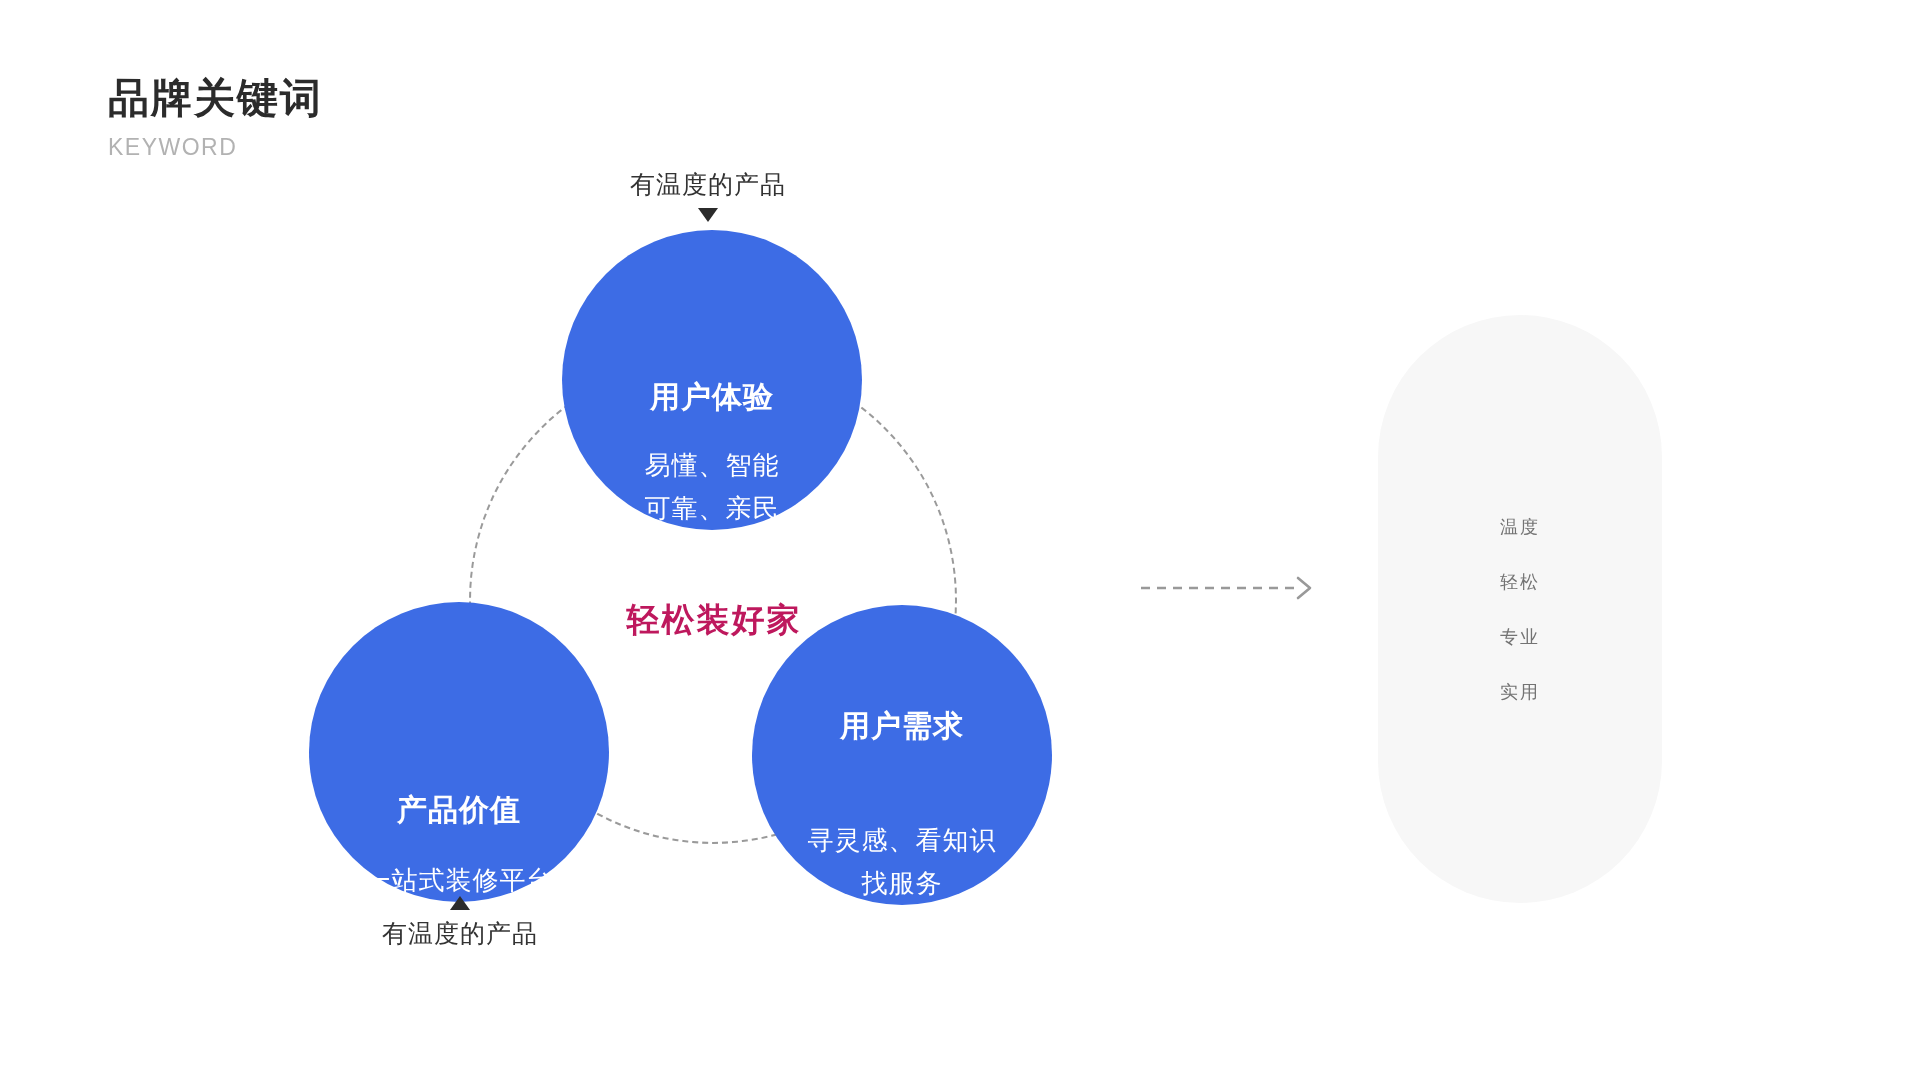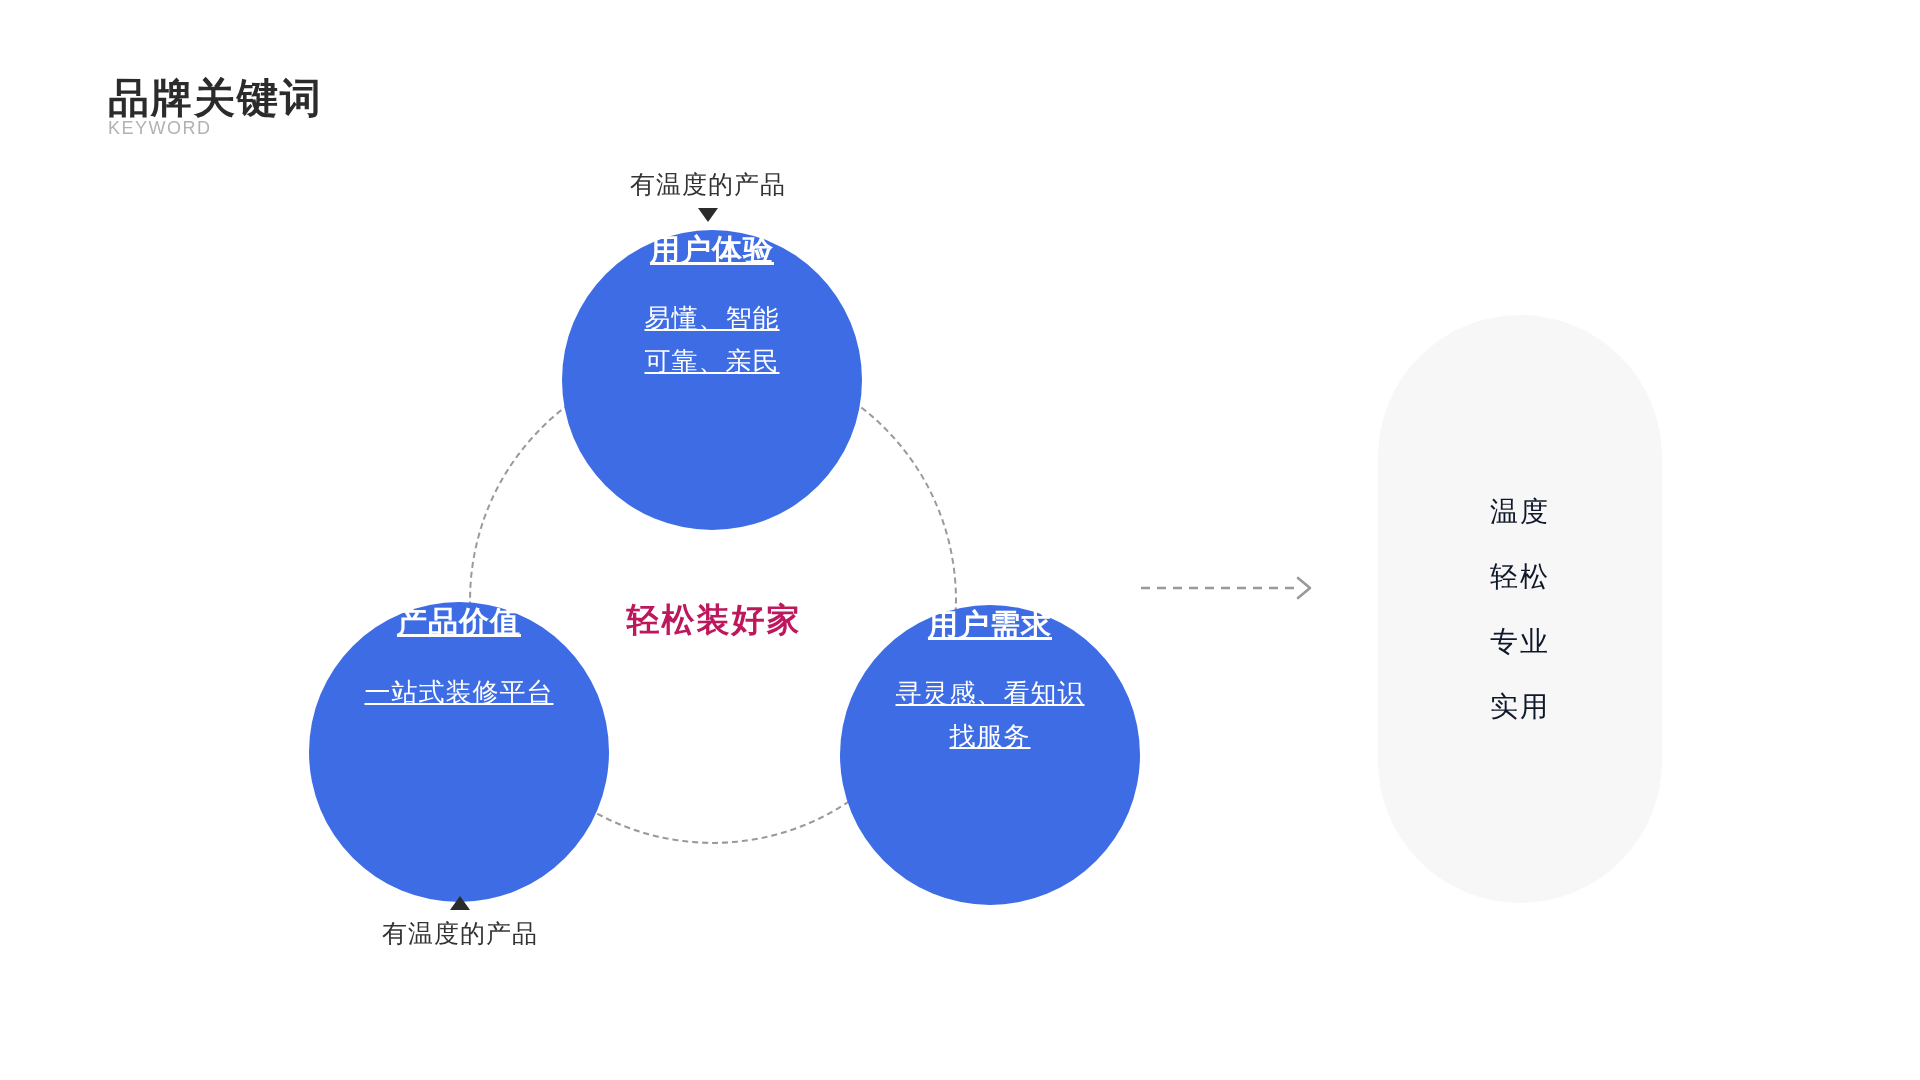--- a/index.html
+++ b/index.html
@@ -12,44 +12,45 @@
   }
   .canvas { position: absolute; inset: 0; width: 1920px; height: 957px; }
 
   
   .header { position: absolute; left: 108px; top: 78px; }
   .page-title {
     font-size: 41px; font-weight: bold; color: #2b2b2b;
     letter-spacing: 2px; line-height: 1;
   }
   .page-subtitle {
-    font-size: 18px; color: #b2b2b2; letter-spacing: 1.5px; line-height: 1;
+    margin-top: 17px;
+    font-size: 23px; color: #b2b2b2; letter-spacing: 1.5px; line-height: 1;
   }
 
   
   .dashed-ring {
     position: absolute; left: 469px; top: 356px;
     width: 488px; height: 488px;
     border: 2px dashed #9a9a9a;
     border-radius: 50%;
     z-index: 1;
   }
 
   
   .node {
     position: absolute; width: 300px; height: 300px;
     background: #3d6ce5; border-radius: 50%;
     z-index: 2;
     display: flex; flex-direction: column;
-    align-items: center; justify-content: flex-start;
-    color: #ffffff; text-align: center; text-decoration: underline;
+    align-items: center; justify-content: flex-end;
+    color: #ffffff; text-align: center;
   }
   .node-top   { left: 562px; top: 230px; }
   .node-left  { left: 309px; top: 602px; }
-  .node-right { left: 840px; top: 605px; }
+  .node-right { left: 752px; top: 605px; gap: 46px; }
   .node-title { font-size: 30px; font-weight: bold; letter-spacing: 1px; }
   .node-lines { margin-top: 26px; font-size: 26px; line-height: 43px; letter-spacing: 1px; }
   .node-left .node-lines { margin-top: 28px; }
 
   
   .center-label {
     position: absolute; left: 714px; top: 620px;
     transform: translate(-50%, -50%);
     font-size: 33px; font-weight: 600; color: #be185d;
     letter-spacing: 2px; z-index: 3; white-space: nowrap;
@@ -84,21 +85,21 @@
   
   .result-panel {
     position: absolute; left: 1378px; top: 315px;
     width: 284px; height: 588px;
     background: #f7f7f7; border-radius: 142px;
     display: flex; flex-direction: column;
     align-items: center; justify-content: center;
     gap: 37px; z-index: 2;
   }
   .result-keyword {
-    font-size: 28px; color: #0f172a; letter-spacing: 2px; line-height: 1;
+    font-size: 18px; color: #737373; letter-spacing: 2px; line-height: 1;
   }
 </style>
 </head>
 <body>
 
 <div class="canvas">
 
   <div class="header">
     <div class="page-title">品牌关键词</div>
     <div class="page-subtitle">KEYWORD</div>

